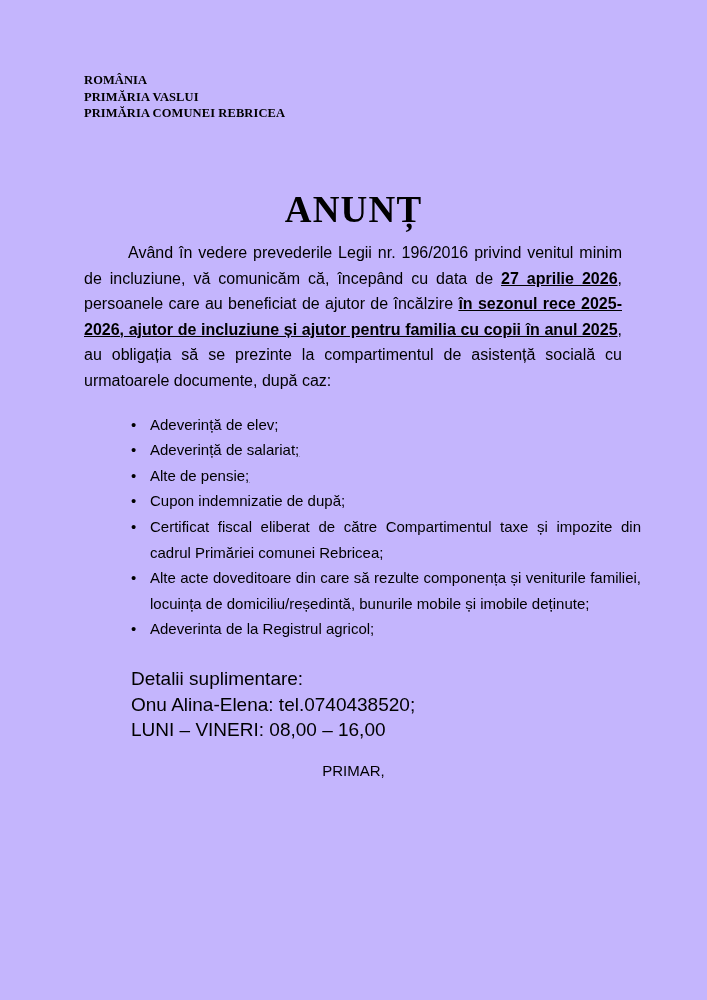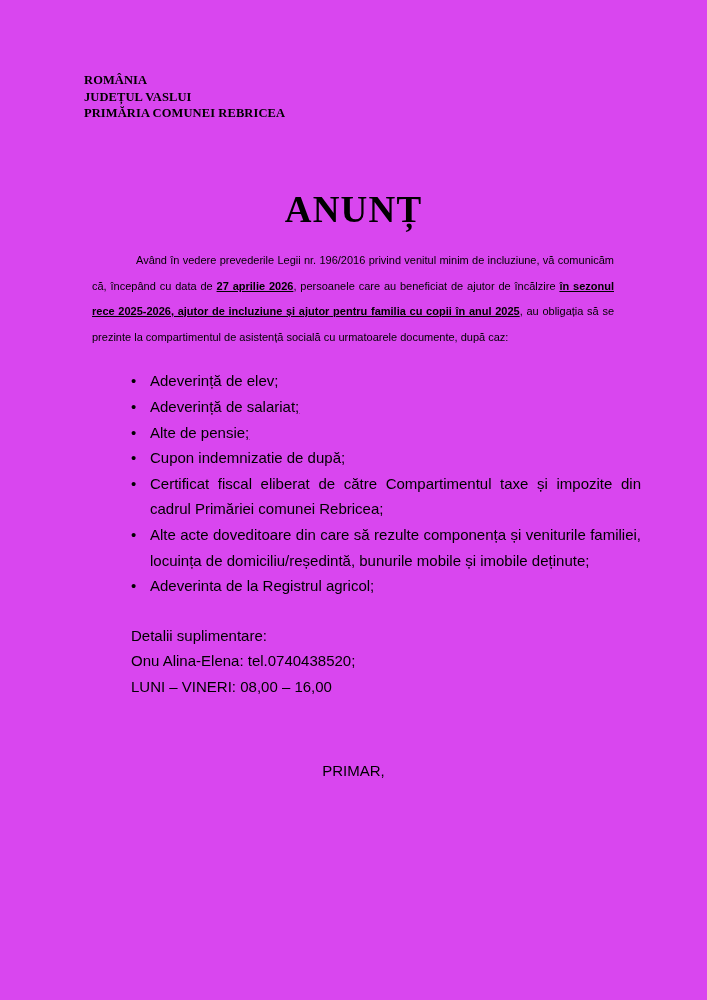--- a/index.html
+++ b/index.html
@@ -14,21 +14,21 @@
     position: relative;
     overflow: hidden;
     font-family: "Liberation Sans", sans-serif;
     color: #000000;
     -webkit-font-smoothing: antialiased;
   }
 
   .page {
     position: absolute;
     inset: 0;
-    background: #d946ef;
+    background: #c4b5fd;
     text-decoration: underline;
   }
 
   
   .letterhead {
     position: absolute;
     left: 84px;
     top: 72px;
     font-family: "Liberation Serif", serif;
     font-weight: bold;
@@ -55,24 +55,24 @@
 
   
   .body-block {
     position: absolute;
     left: 84px;
     top: 240px;
     width: 538px;
   }
 
   p.intro {
-    margin: 8px;
+    margin: 0;
     text-align: justify;
     text-justify: inter-word;
-    font-size: 11px;
+    font-size: 16px;
     line-height: 25.6px;
     text-indent: 44px;
   }
   p.intro .em {
     font-weight: bold;
     text-decoration: underline;
   }
 
   
   ul.docs {
@@ -96,21 +96,21 @@
     left: 0;
     top: 0;
     font-size: 15px;
     line-height: 25.6px;
   }
   ul.docs > li .ul-mark { text-decoration: underline; }
 
   
   .details {
     margin: 24px 0 0 47px;
-    font-size: 15px;
+    font-size: 19px;
     line-height: 25.6px;
   }
   .details div { white-space: pre; }
 
   
   .signature {
     position: absolute;
     left: 0;
     right: 0;
     top: 758px;
@@ -121,21 +121,21 @@
   .signature .sig-role { margin: 0; }
   .signature .sig-name { margin: 24px 0 0 0; letter-spacing: 0.2px; }
 </style>
 </head>
 <body>
 
 <div class="page">
 
   <div class="letterhead">
     <div>ROMÂNIA</div>
-    <div>JUDEȚUL VASLUI</div>
+    <div>PRIMĂRIA VASLUI</div>
     <div>PRIMĂRIA COMUNEI REBRICEA</div>
   </div>
 
   <div class="doc-title">ANUNȚ</div>
 
   <div class="body-block">
 
     <p class="intro"><span>Având în vedere prevederile Legii nr. 196/2016 privind venitul minim de incluziune, vă comunicăm că, începând cu data de </span><span class="em">27 aprilie 2026</span><span>, persoanele care au beneficiat de ajutor de încălzire </span><span class="em">în sezonul rece 2025-2026, ajutor de incluziune și ajutor pentru familia cu copii în anul 2025</span><span>, au obligația să se prezinte la compartimentul de asistență socială cu urmatoarele documente, după caz:</span></p>
 
     <ul class="docs">

